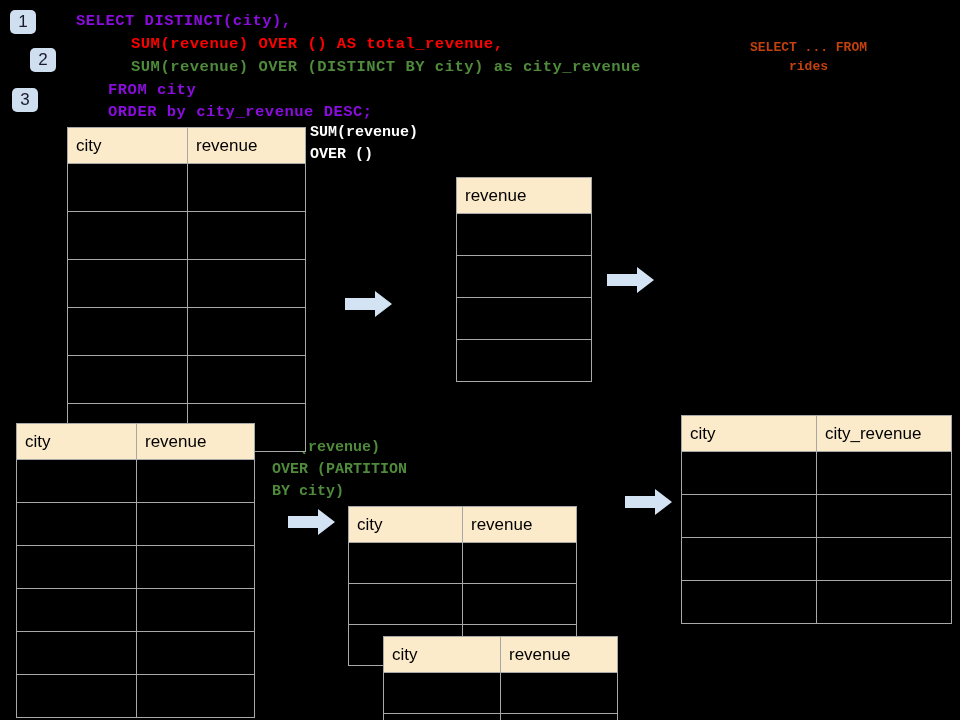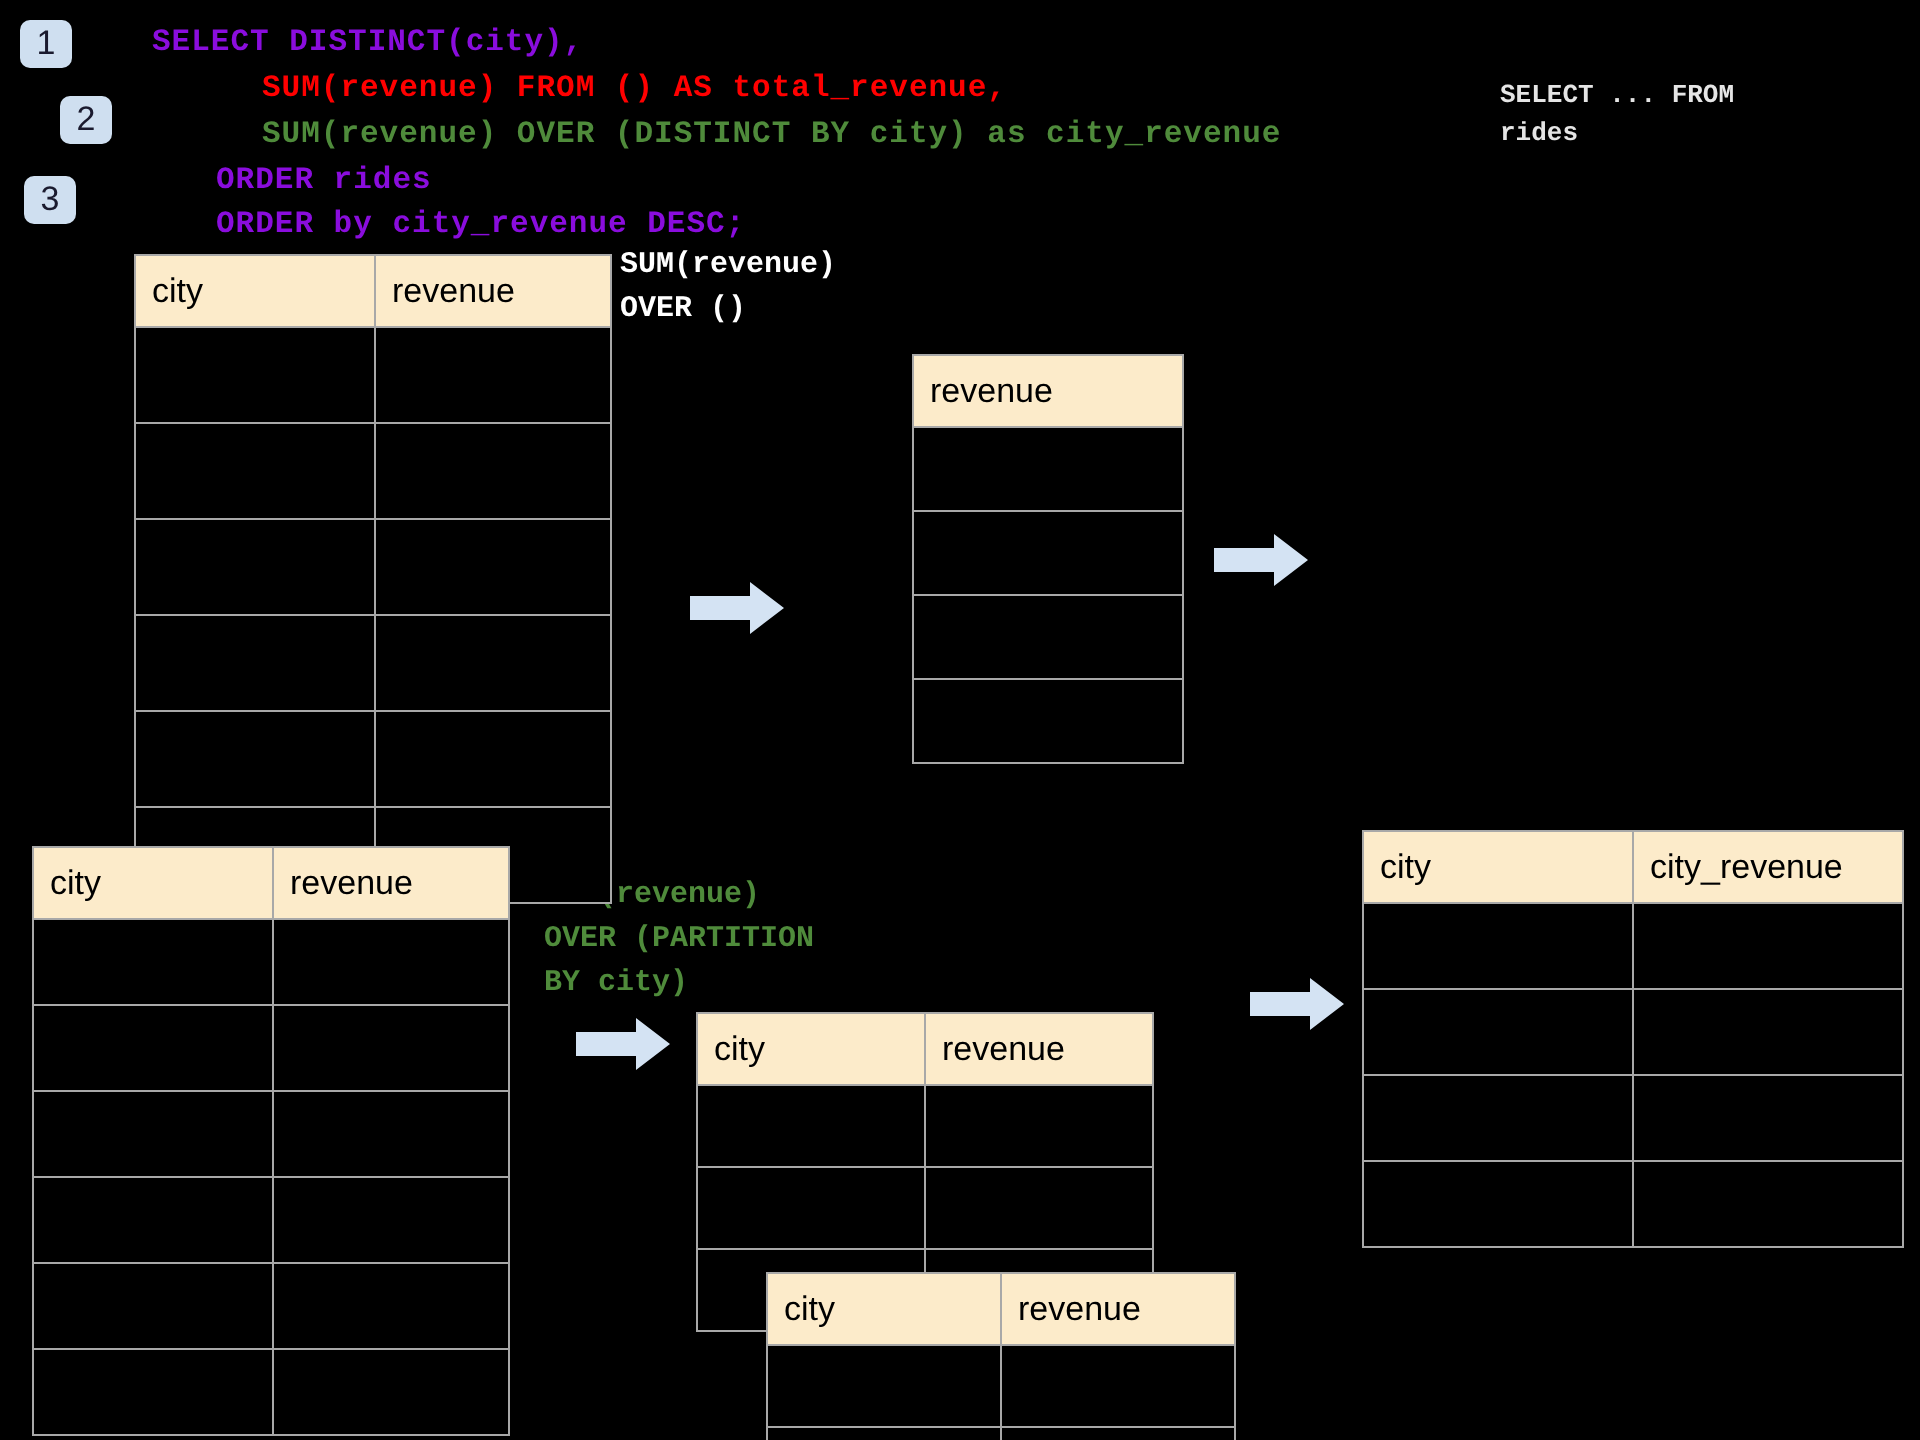--- a/index.html
+++ b/index.html
@@ -101,32 +101,32 @@
 <body>
 
 <div id="canvas">
   <div id="badges-layer">
       <div class="badge" style="left: 10px; top: 10px;">1</div>
       <div class="badge" style="left: 30px; top: 48px;">2</div>
       <div class="badge" style="left: 12px; top: 88px;">3</div>
     </div>
   <div id="code-layer">
       <div class="code c-purple" style="left: 76px; top: 12px;">SELECT DISTINCT(city),</div>
-      <div class="code c-red" style="left: 131px; top: 35px;">SUM(revenue) FROM () AS total_revenue,</div>
+      <div class="code c-red" style="left: 131px; top: 35px;">SUM(revenue) OVER () AS total_revenue,</div>
       <div class="code c-green" style="left: 131px; top: 58px;">SUM(revenue) OVER (DISTINCT BY city) as city_revenue</div>
-      <div class="code c-purple" style="left: 108px; top: 81px;">ORDER rides</div>
+      <div class="code c-purple" style="left: 108px; top: 81px;">FROM city</div>
       <div class="code c-purple" style="left: 108px; top: 103px;">ORDER by city_revenue DESC;</div>
     </div>
   <div id="annot-layer">
       <div class="annot c-red" style="left: 310px; top: 122px; color: #ffffff;">SUM(revenue)
 OVER ()</div>
       <div class="annot c-green" style="left: 272px; top: 437px; color: rgb(79, 139, 59);">SUM(revenue)
 OVER (PARTITION
 BY city)</div>
-      <div class="annot-sm" style="left: 750px; top: 38px; color: #e5e5e5;">SELECT ... FROM
+      <div class="annot-sm" style="left: 750px; top: 38px; color: #c2410c; text-align: center;">SELECT ... FROM
 rides</div>
     </div>
   <div id="tables-layer">
       <table class="tbl" style="left: 67px; top: 127px; width: 238px;">
         <colgroup>
           <col style="width: 120px;">
           <col style="width: 118px;">
         </colgroup>
         <thead>
           <tr>

